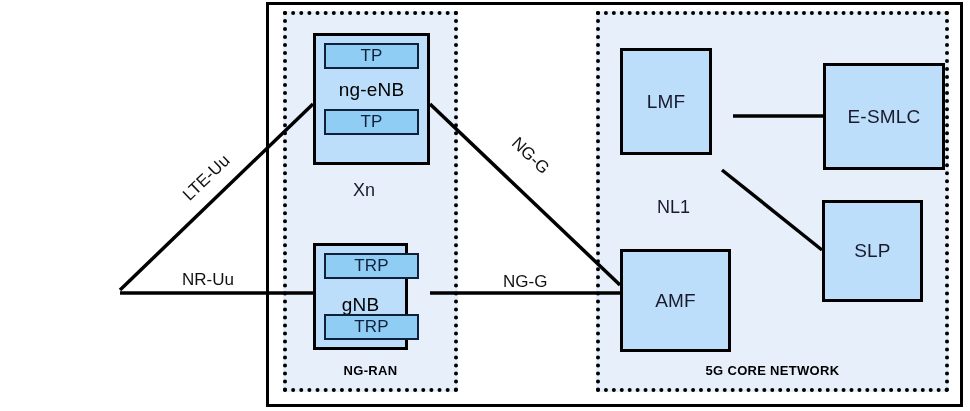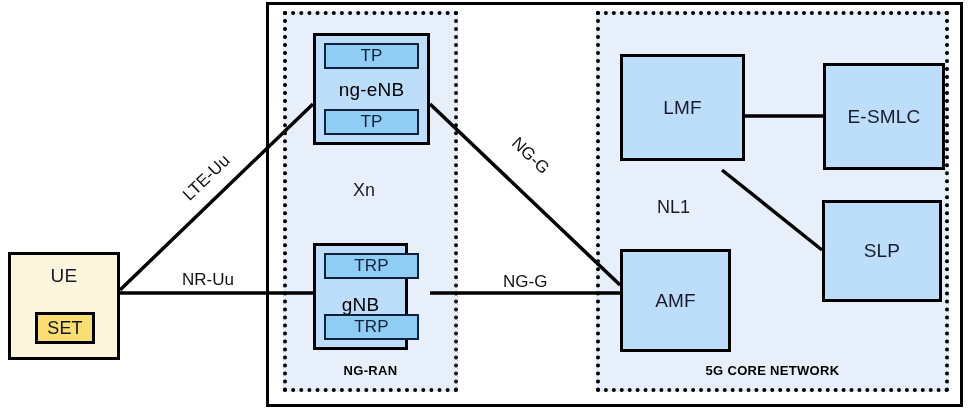--- a/index.html
+++ b/index.html
@@ -145,50 +145,46 @@
 
     <line x1="430" y1="104" x2="620" y2="285" stroke="#000000" stroke-width="3.5"></line>
 
     <line x1="430" y1="293" x2="620" y2="293" stroke="#000000" stroke-width="3.5"></line>
 
     <line x1="733" y1="116" x2="823" y2="116" stroke="#000000" stroke-width="3.5"></line>
 
     <line x1="722" y1="170" x2="822" y2="250" stroke="#000000" stroke-width="3.5"></line>
   </svg>
 
-  <div class="node-box ue-box" style="left:8px; top:252px; width:112px; height:108px;">
-    <span class="ue-label">UE</span>
-    <span class="set-box">SET</span>
-  </div>
 
-  <div class="node-box ran-node" style="left:313px; top:33px; width:117px; height:112px;">
+  <div class="node-box ran-node" style="left:313px; top:33px; width:117px; height:132px;">
     <span class="sub-box" style="left:8px; top:7px; width:95px; height:26px;">TP</span>
     <span class="node-title" style="top:43px;">ng-eNB</span>
     <span class="sub-box" style="left:8px; top:73px; width:95px; height:26px;">TP</span>
   </div>
 
   <div class="node-box ran-node" style="left:313px; top:243px; width:95px; height:107px;">
     <span class="sub-box" style="left:8px; top:7px; width:95px; height:26px;">TRP</span>
     <span class="node-title" style="top:48px;">gNB</span>
     <span class="sub-box" style="left:8px; top:68px; width:95px; height:26px;">TRP</span>
   </div>
 
-  <div class="node-box" style="left:620px; top:54px; width:125px; height:107px;">
+  <div class="node-box" style="left:620px; top:48px; width:92px; height:107px;">
     <span>LMF</span>
   </div>
 
   <div class="node-box" style="left:823px; top:63px; width:122px; height:107px;">
     <span>E-SMLC</span>
   </div>
 
   <div class="node-box" style="left:620px; top:249px; width:111px; height:103px;">
     <span>AMF</span>
   </div>
 
-  <div class="node-box" style="left:822px; top:200px; width:120px; height:102px;">
+  <div class="node-box" style="left:822px; top:200px; width:101px; height:102px;">
     <span>SLP</span>
   </div>
 
   <div class="link-label" style="left:178px; top:168px; transform: rotate(-44deg);">LTE-Uu</div>
 
   <div class="link-label" style="left:182px; top:270px;">NR-Uu</div>
 
   <div class="free-label" style="left:353px; top:180px;">Xn</div>
 
   <div class="link-label" style="left:508px; top:146px; transform: rotate(44deg);">NG-G</div>

